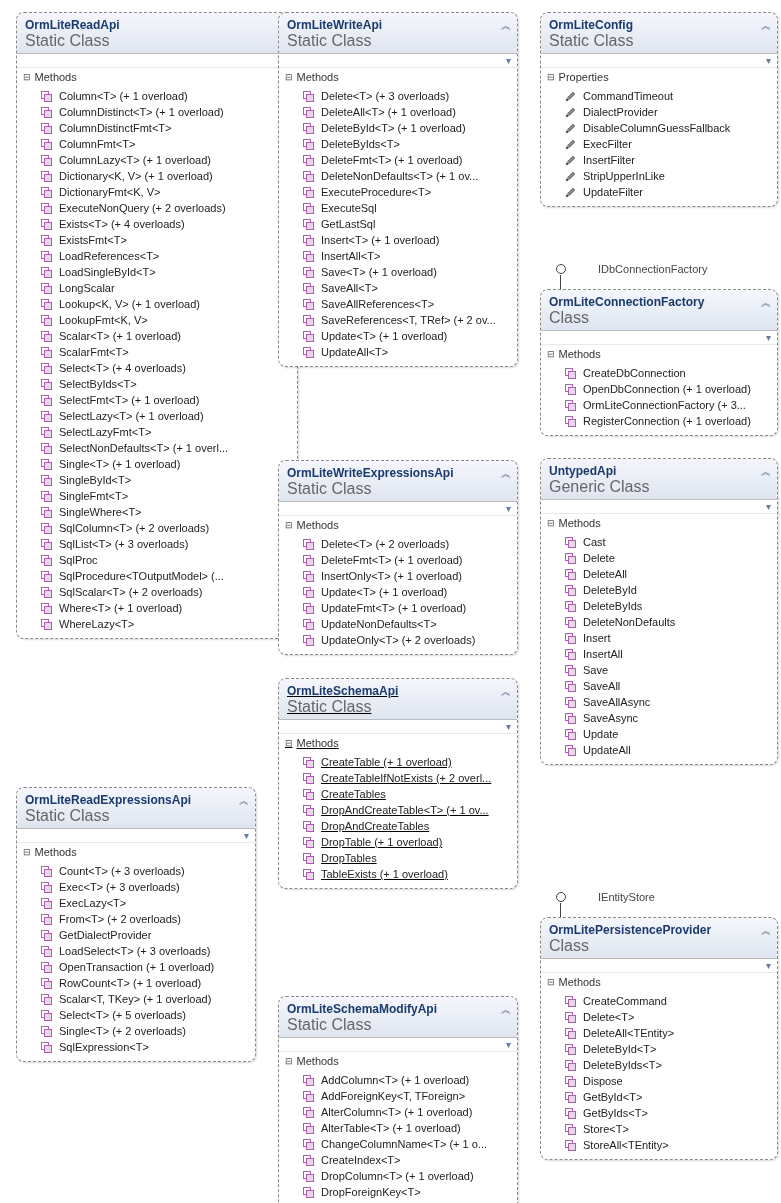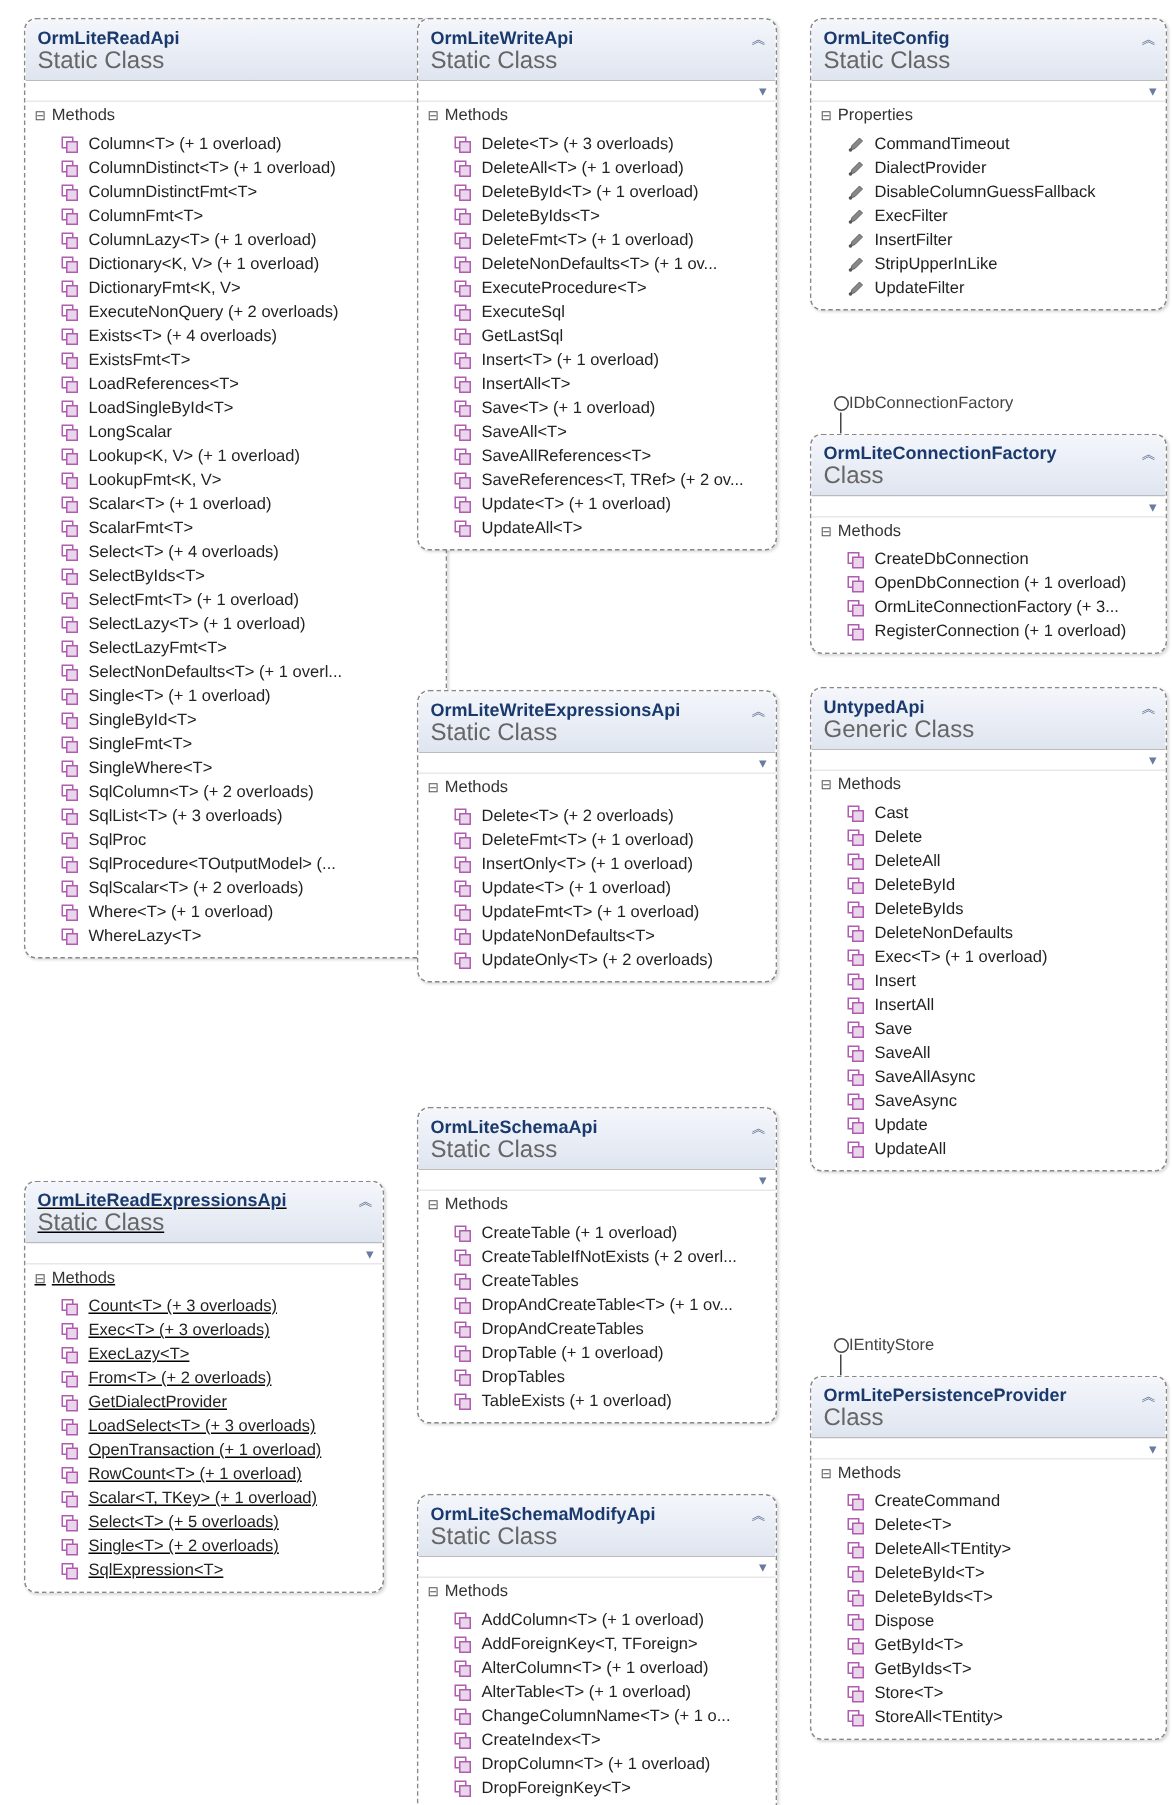--- a/index.html
+++ b/index.html
@@ -14,21 +14,21 @@
 .filterrow .fic{position:absolute;right:6px;top:1px;color:#6a7ba0;font-size:10px}
 .sect{padding:3px 6px;color:#333;font-size:11px;display:flex;align-items:center;gap:4px}
 .sect .tw{color:#555;font-size:9px}
 .list{padding:2px 0 6px}
 .row{display:flex;align-items:center;gap:6px;padding:1px 8px 1px 22px;color:#222;white-space:nowrap;overflow:hidden;text-overflow:ellipsis}
 .ic{width:14px;height:14px;display:inline-flex;align-items:center;justify-content:center;font-size:10px;flex:0 0 14px}
 .ic.method{color:#a33ea3}
 .ic.prop{color:#555}
 .lol{position:absolute}
 .lolc{width:10px;height:10px;border:1.2px solid #444;border-radius:50%;background:#fff;display:block}
-.loll{color:#444;font-size:11px;margin-left:0;white-space:nowrap}
+.loll{color:#444;font-size:11px;margin-left:32px;white-space:nowrap}
 .lolv{width:1px;height:14px;background:#444;margin-left:4px}
 </style>
 </head>
 <body>
 
 <div class="canvas" id="cv">
     <div class="box" style="left: 8px; top: 4px; width: 282px;">
       <div class="hdr">
         <div class="title">OrmLiteReadApi</div>
         <div class="sub">Static Class</div>
@@ -343,21 +343,21 @@
           <span class="ic method">
             <svg width="13" height="13" viewBox="0 0 13 13">
               <rect x="1.5" y="1.5" width="7" height="7" fill="none" stroke="#b05cb0" stroke-width="1"></rect>
               <rect x="4.5" y="4.5" width="7" height="7" fill="#e9d6ea" stroke="#b05cb0" stroke-width="1"></rect>
             </svg>
           </span>
           <span>WhereLazy&lt;T&gt;</span>
         </div>
       </div>
     </div>
-    <div class="box" style="left: 8px; top: 779px; width: 240px; text-decoration: underline;">
+    <div class="box" style="left: 8px; top: 779px; width: 240px;">
       <div class="hdr">
         <div class="title">OrmLiteReadExpressionsApi</div>
         <div class="sub">Static Class</div>
         <span class="chev">︽</span>
       </div>
       <div class="filterrow">
         <span class="fic">▾</span>
       </div>
       <div class="sect">
         <span class="tw">⊟</span>
@@ -715,21 +715,21 @@
           <span class="ic method">
             <svg width="13" height="13" viewBox="0 0 13 13">
               <rect x="1.5" y="1.5" width="7" height="7" fill="none" stroke="#b05cb0" stroke-width="1"></rect>
               <rect x="4.5" y="4.5" width="7" height="7" fill="#e9d6ea" stroke="#b05cb0" stroke-width="1"></rect>
             </svg>
           </span>
           <span>UpdateOnly&lt;T&gt; (+ 2 overloads)</span>
         </div>
       </div>
     </div>
-    <div class="box" style="left: 270px; top: 730px; width: 240px;">
+    <div class="box" style="left: 270px; top: 670px; width: 240px; text-decoration: underline;">
       <div class="hdr">
         <div class="title">OrmLiteSchemaApi</div>
         <div class="sub">Static Class</div>
         <span class="chev">︽</span>
       </div>
       <div class="filterrow">
         <span class="fic">▾</span>
       </div>
       <div class="sect">
         <span class="tw">⊟</span>
@@ -1120,29 +1120,20 @@
           </span>
           <span>DeleteNonDefaults</span>
         </div>
         <div class="row">
           <span class="ic method">
             <svg width="13" height="13" viewBox="0 0 13 13">
               <rect x="1.5" y="1.5" width="7" height="7" fill="none" stroke="#b05cb0" stroke-width="1"></rect>
               <rect x="4.5" y="4.5" width="7" height="7" fill="#e9d6ea" stroke="#b05cb0" stroke-width="1"></rect>
             </svg>
           </span>
-          <span>Exec&lt;T&gt; (+ 1 overload)</span>
-        </div>
-        <div class="row">
-          <span class="ic method">
-            <svg width="13" height="13" viewBox="0 0 13 13">
-              <rect x="1.5" y="1.5" width="7" height="7" fill="none" stroke="#b05cb0" stroke-width="1"></rect>
-              <rect x="4.5" y="4.5" width="7" height="7" fill="#e9d6ea" stroke="#b05cb0" stroke-width="1"></rect>
-            </svg>
-          </span>
           <span>Insert</span>
         </div>
         <div class="row">
           <span class="ic method">
             <svg width="13" height="13" viewBox="0 0 13 13">
               <rect x="1.5" y="1.5" width="7" height="7" fill="none" stroke="#b05cb0" stroke-width="1"></rect>
               <rect x="4.5" y="4.5" width="7" height="7" fill="#e9d6ea" stroke="#b05cb0" stroke-width="1"></rect>
             </svg>
           </span>
           <span>InsertAll</span>

